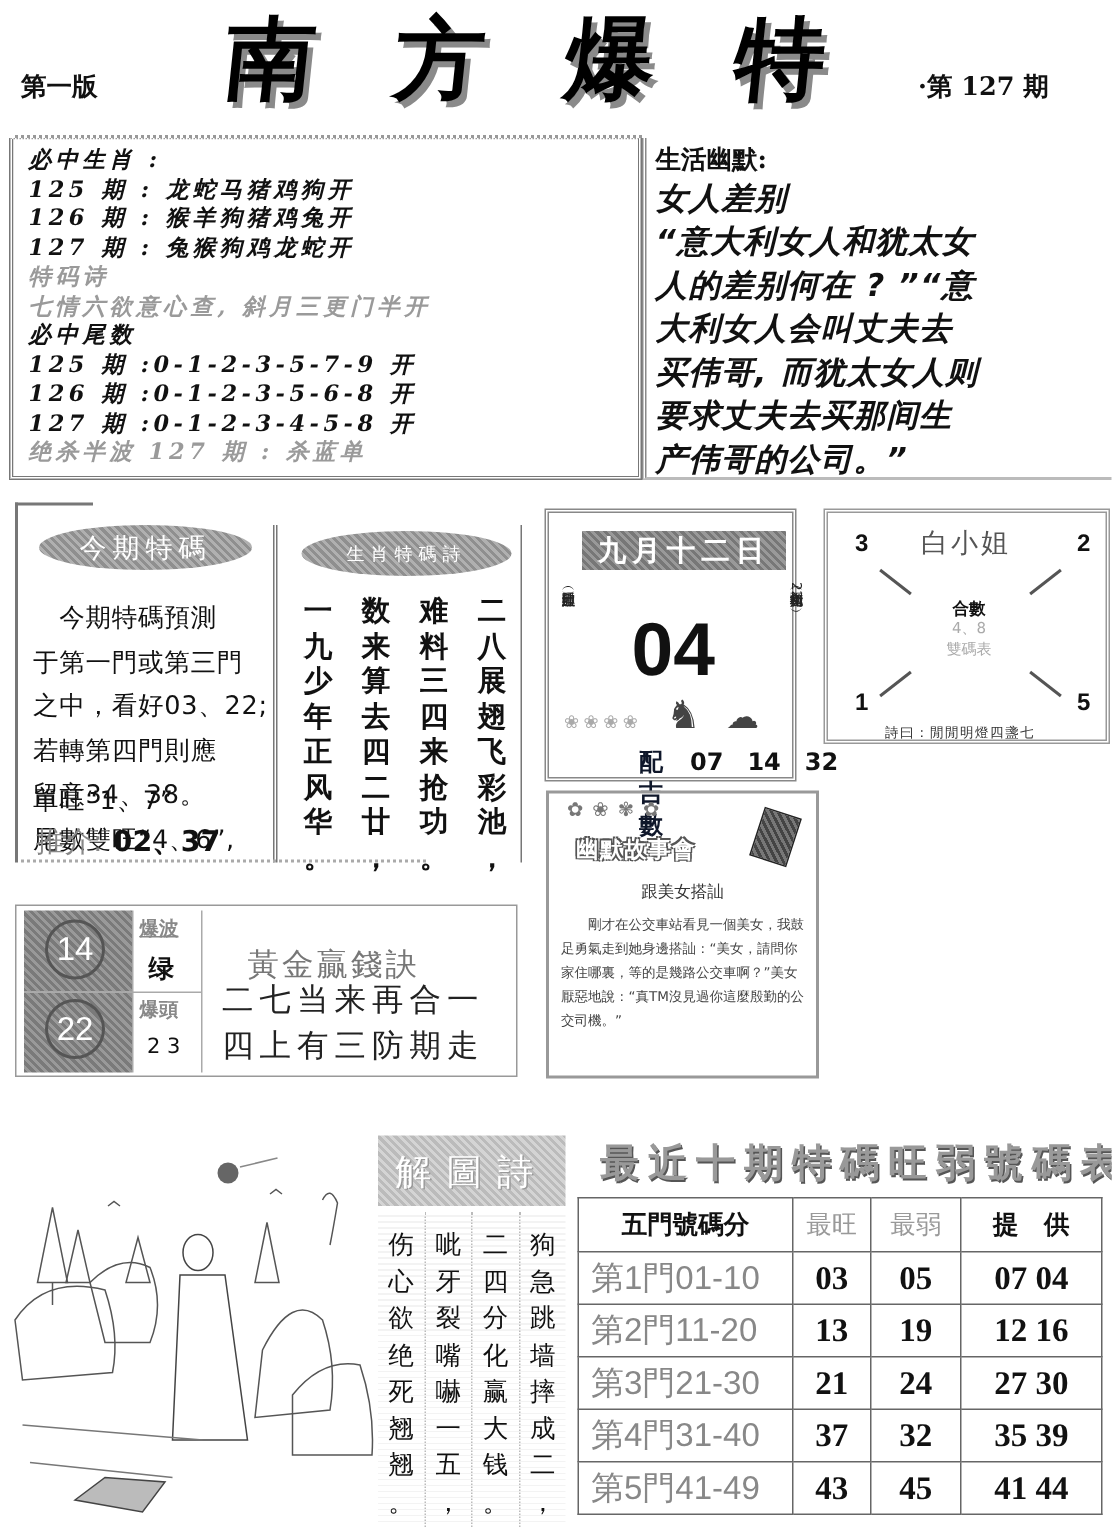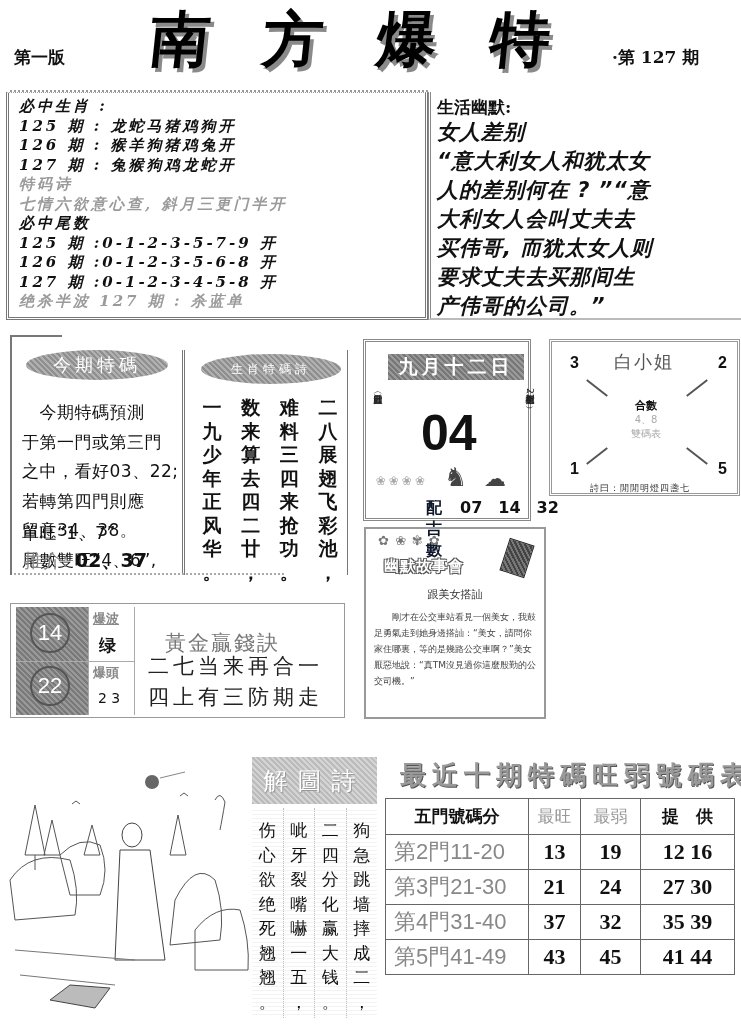--- a/index.html
+++ b/index.html
@@ -366,20 +366,26 @@
 <div class="abs tb-title">最近十期特碼旺弱號碼表</div>
 <table class="abs tb">
   <tbody>
       <tr class="h">
     <td style="width:143px;">五門號碼分</td>
     <td class="g" style="width:52px;">最旺</td>
     <td class="g" style="width:60px;">最弱</td>
     <td>提　供</td>
   </tr>
   <tr>
+    <td class="door">第1門01-10</td>
+    <td class="num">03</td>
+    <td class="num">05</td>
+    <td class="num">07 04</td>
+  </tr>
+  <tr>
     <td class="door">第2門11-20</td>
     <td class="num">13</td>
     <td class="num">19</td>
     <td class="num">12 16</td>
   </tr>
   <tr>
     <td class="door">第3門21-30</td>
     <td class="num">21</td>
     <td class="num">24</td>
     <td class="num">27 30</td>

